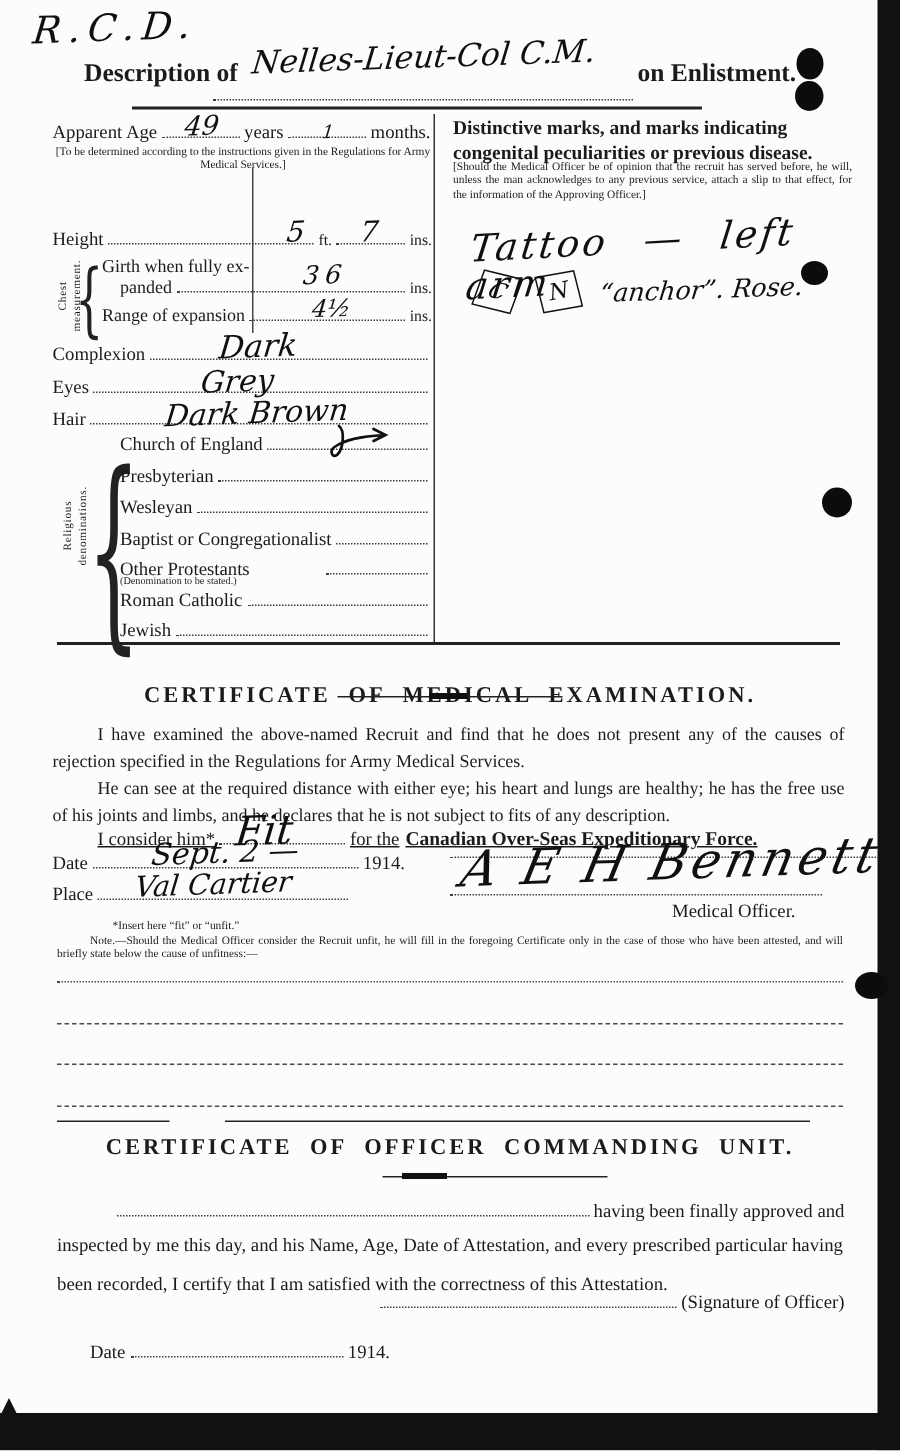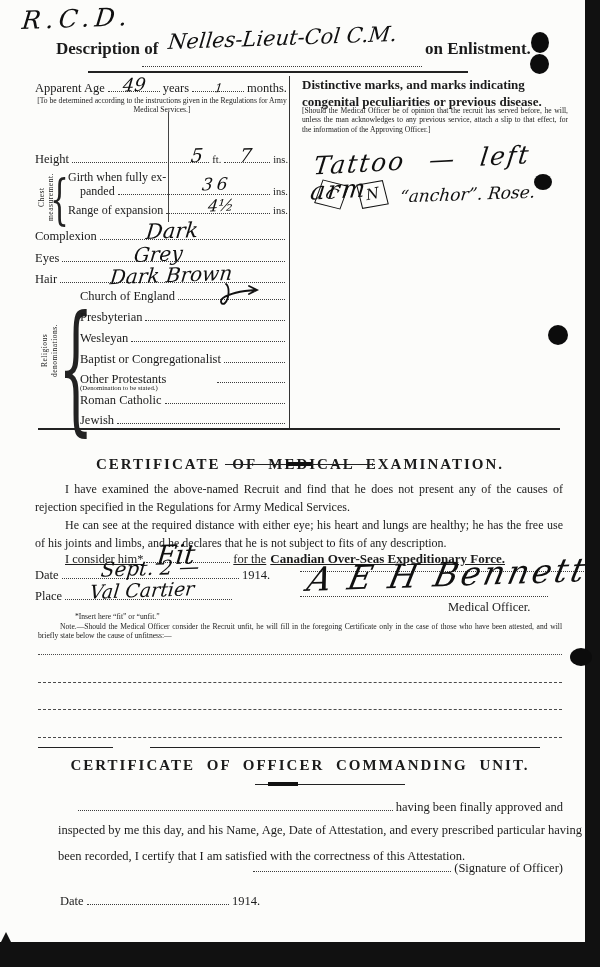--- a/index.html
+++ b/index.html
@@ -207,21 +207,21 @@
   <div class="rule" style="left:150px;top:747px;width:390px;height:1.4px;"></div>
 
   <div class="certtitle" style="top:757px;">CERTIFICATE OF OFFICER COMMANDING UNIT.</div>
   <div class="rule" style="left:255px;top:784px;width:150px;height:1px;"></div>
   <div class="rule" style="left:268px;top:782px;width:30px;height:4px;background:#111;"></div>
 
   <div class="row" style="left:75px;top:799px;width:488px;">
     <span class="dots"></span>
     <span>having been finally approved and</span>
   </div>
-  <div class="abs print" style="left:38px;top:818px;width:524px;font-size:12.5px;line-height:2.05;text-align:justify;margin-left:20px;">inspected by me this day, and his Name, Age, Date of Attestation, and every prescribed particular having been recorded, I certify that I am satisfied with the correctness of this Attestation.</div>
+  <div class="abs print" style="left:38px;top:818px;width:524px;font-size:12.5px;line-height:2.05;text-align:justify;">inspected by me this day, and his Name, Age, Date of Attestation, and every prescribed particular having been recorded, I certify that I am satisfied with the correctness of this Attestation.</div>
 
   <div class="row" style="left:250px;top:860px;width:313px;">
     <span class="dots"></span>
     <span>(Signature of Officer)</span>
   </div>
 
   <div class="row" style="left:60px;top:893px;width:200px;">
     <span>Date</span>
     <span class="dots"></span>
     <span>1914.</span>

